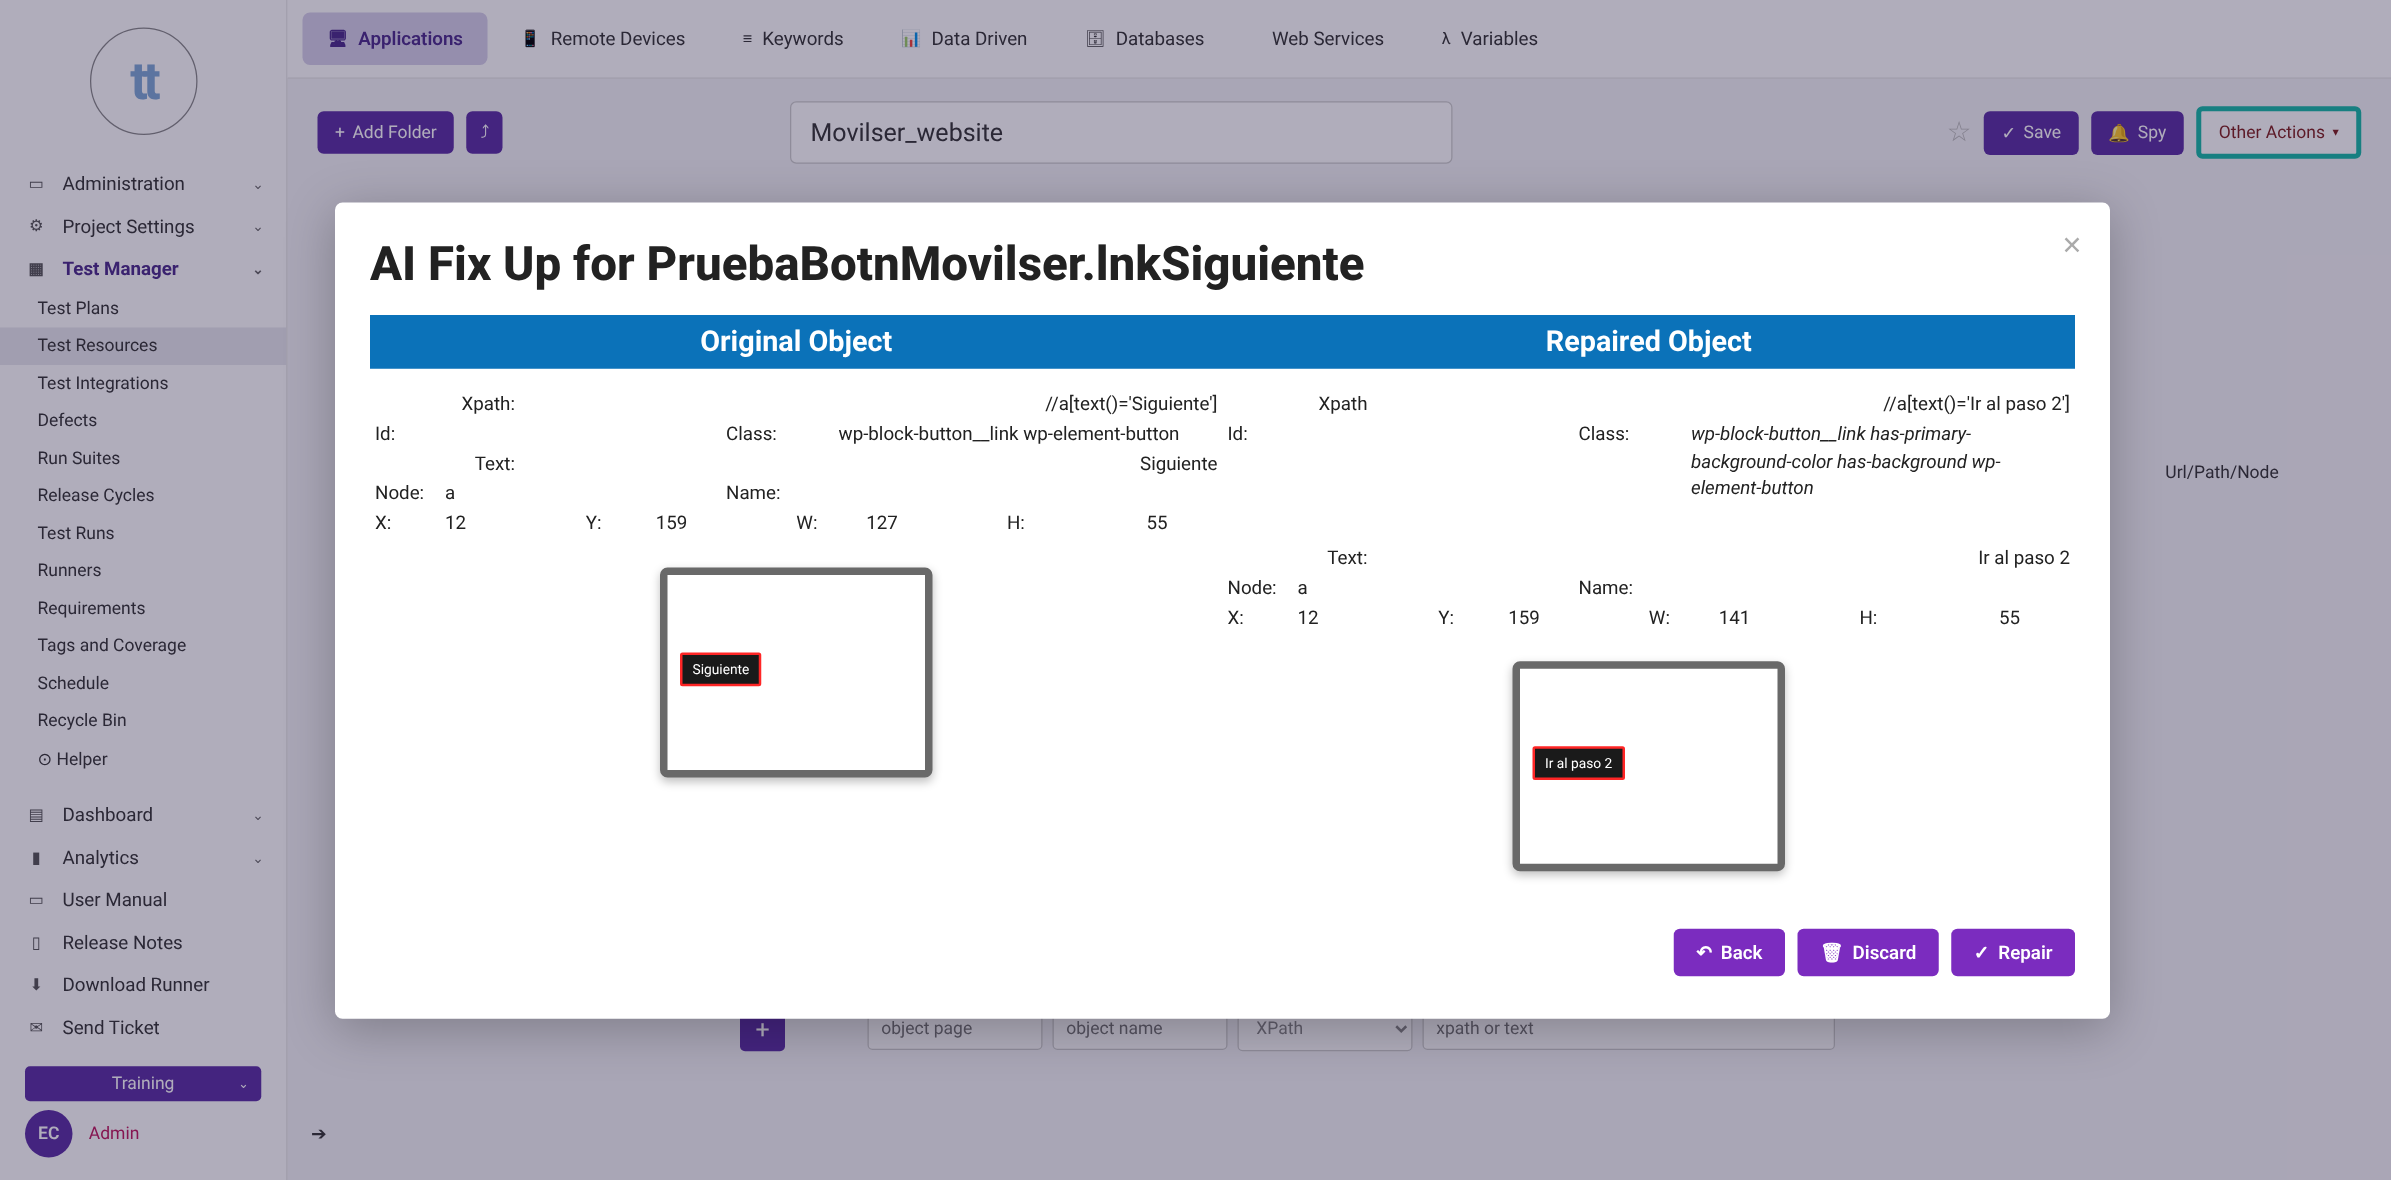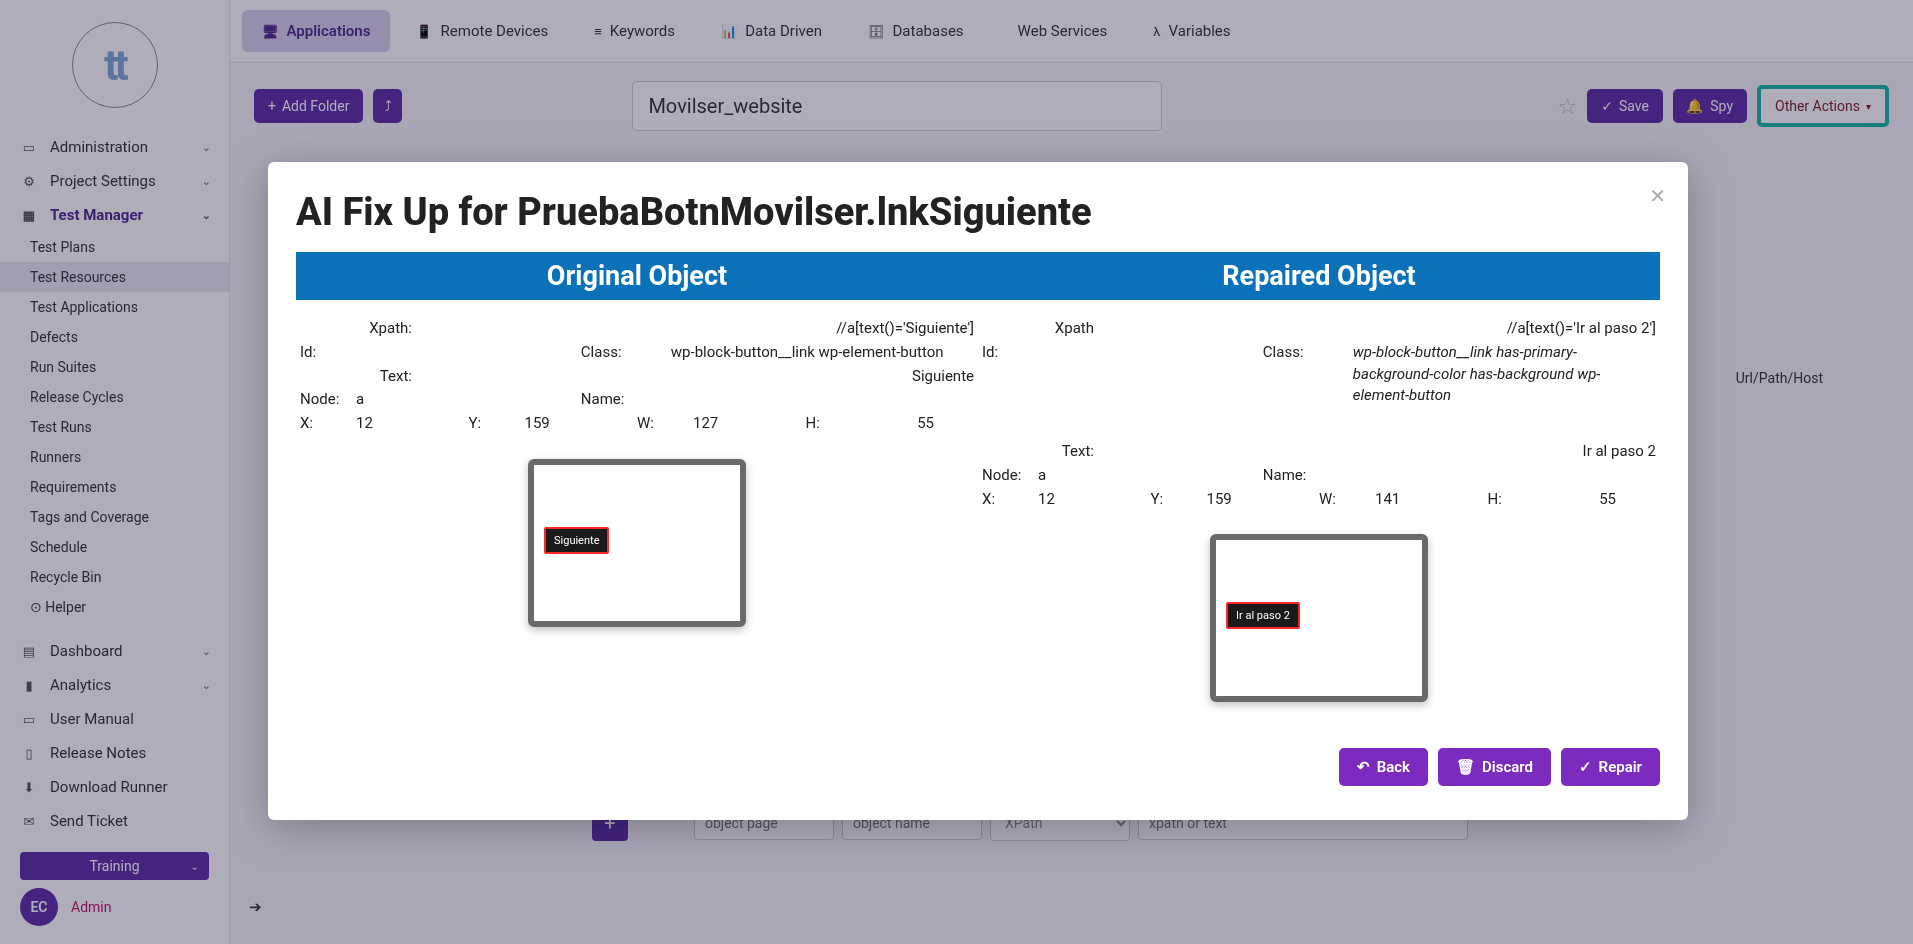--- a/index.html
+++ b/index.html
@@ -38,21 +38,21 @@
 .title-input { margin-left: 220px; width: 530px; padding: 12px 15px; font-size: 20px; border: 1px solid #ccc; border-radius: 5px; background: #fff; color: #333; }
 .toolbar .right { margin-left: auto; display: flex; gap: 10px; align-items: center; }
 .star { font-size: 22px; color: #bbb; }
 
 .overlay { position: absolute; inset: 0; background: rgba(30,20,60,0.35); }
 
 .modal { position: absolute; left: 268px; top: 162px; width: 1420px; background: #fff; border-radius: 6px; box-shadow: 0 8px 40px rgba(0,0,0,0.25); padding: 28px 28px 34px; }
 .modal-title { font-size: 38px; font-weight: 800; color: #222; margin-bottom: 18px; }
 .modal-close { position: absolute; right: 22px; top: 22px; font-size: 20px; color: #aaa; cursor: pointer; }
 
-.headers { display: flex; background: #0b72b9; color: #fff; font-size: 27px; font-weight: 700; }
+.headers { display: flex; background: #0b72b9; color: #fff; font-size: 23px; font-weight: 700; }
 .headers div { flex: 1; text-align: center; padding: 8px 0; }
 
 .cols { display: flex; gap: 0; margin-top: 14px; }
 .col { flex: 1; padding: 4px 4px 0 4px; font-size: 15px; color: #222; }
 .row { display: flex; margin-bottom: 2px; line-height: 1.45; text-align: right; }
 .lbl { width: 112px; }
 .val { flex: 1; }
 .row2 { display: flex; margin-bottom: 2px; line-height: 1.45; }
 .row2 .c { display: flex; flex: 1; }
 .row2 .c .lbl { width: 56px; }
@@ -88,21 +88,21 @@
       <span class="chev">⌄</span>
     </div>
     <div class="nav-item active-parent">
       <span class="icon">▦</span>
       <span>Test Manager</span>
       <span class="chev">⌄</span>
     </div>
     <ul class="nav-sub" id="nav-sub">
         <li>Test Plans</li>
         <li class="active">Test Resources</li>
-        <li>Test Applications</li>
+        <li>Test Integrations</li>
         <li>Defects</li>
         <li>Run Suites</li>
         <li>Release Cycles</li>
         <li>Test Runs</li>
         <li>Runners</li>
         <li>Requirements</li>
         <li>Tags and Coverage</li>
         <li>Schedule</li>
         <li>Recycle Bin</li>
         <li>⊙ Helper</li>
@@ -199,21 +199,21 @@
       <button class="btn btn-purple">
         <span>🔔</span>
         <span>Spy</span>
       </button>
       <button class="btn btn-outline">
         <span>Other Actions</span>
         <span style="font-size:10px;">▾</span>
       </button>
     </div>
   </div>
-  <div style="position:absolute; right:90px; top:370px; font-size:14px; color:#333;">Url/Path/Host</div>
+  <div style="position:absolute; right:90px; top:370px; font-size:14px; color:#333;">Url/Path/Node</div>
 </div>
 
 <div class="bottom-inputs">
   <div class="plus-btn">+</div>
   <div style="width:50px"></div>
   <input style="width: 140px;" placeholder="object page">
   <input style="width: 140px;" placeholder="object name">
   <select style="width:140px;">
     <option>XPath</option>
   </select>

